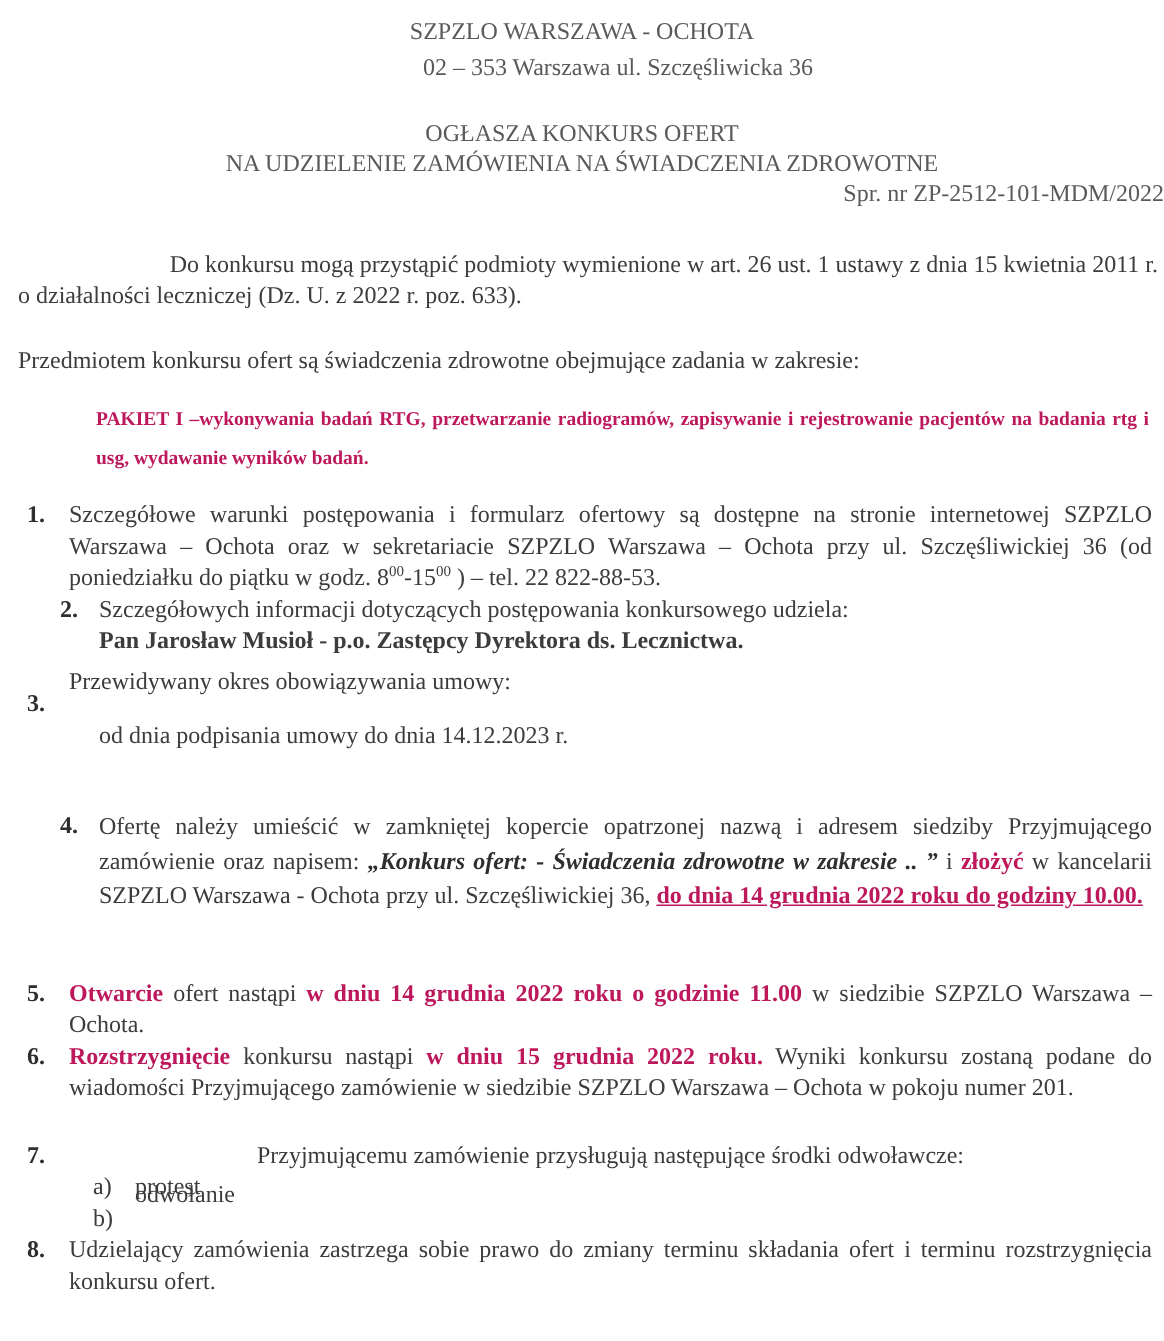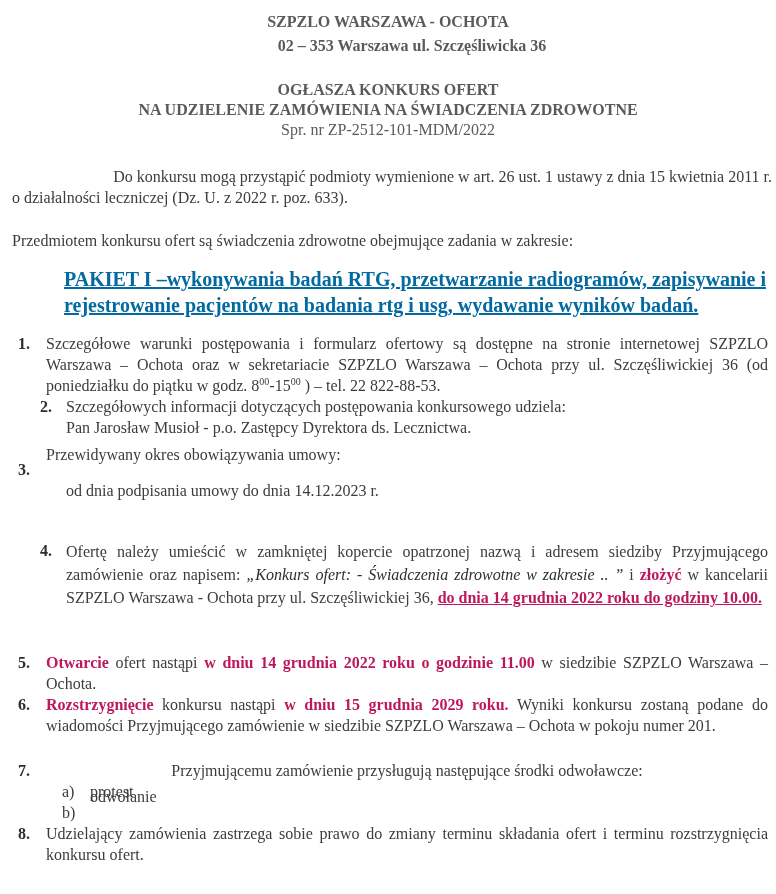--- a/index.html
+++ b/index.html
@@ -2,64 +2,64 @@
 <html><head>
 <meta charset="utf-8">
 <style>
   html, body { margin: 0; padding: 0; background: #ffffff; }
   body {
     width: 776px; height: 894px; overflow: hidden; position: relative;
     font-family: "Liberation Serif", "DejaVu Serif", serif;
     color: #3a3a3a;
   }
   .hdr { position: absolute; left: 0; width: 776px; text-align: center; font-size: 16px; line-height: 20px; color: #5a5a5a; }
-  .hdr.b { font-weight: bold; }
+  .hdr.b { font-weight: normal; }
   .p { position: absolute; font-size: 16px; line-height: 21px; color: #3c3c3c; }
   .just { text-align: justify; text-align-last: left; }
   .num { position: absolute; font-weight: bold; font-size: 16px; line-height: 21px; color: #2e2e2e; }
   .bold { font-weight: bold; color: #be185d; }
-  .bi { font-weight: normal; font-style: italic; color: #2e2e2e; }
+  .bi { font-weight: bold; font-style: italic; color: #2e2e2e; }
   .u { text-decoration: underline; }
-  .pak { position: absolute; left: 64px; width: 702px; font-size: 20px; line-height: 26px; font-weight: bold; color: #0369a1; text-align: justify; text-align-last: left; text-decoration: underline; }
+  .pak { position: absolute; left: 64px; width: 702px; font-size: 13px; line-height: 26px; font-weight: bold; color: #be185d; text-align: justify; text-align-last: left; }
   sup { font-size: 10px; line-height: 0; }
 </style>
 </head>
 <body>
 
 <div class="hdr b" style="top:12px;">SZPZLO WARSZAWA - OCHOTA</div>
 <div class="hdr b" style="top:36px;padding-left:24px;">02 – 353 Warszawa ul. Szczęśliwicka 36</div>
 <div class="hdr b" style="top:80px;">OGŁASZA KONKURS OFERT</div>
 <div class="hdr b" style="top:100px;">NA UDZIELENIE ZAMÓWIENIA NA ŚWIADCZENIA ZDROWOTNE</div>
-<div class="hdr" style="top:120px;">Spr. nr ZP-2512-101-MDM/2022</div>
+<div class="hdr" style="top:120px;text-align:right;">Spr. nr ZP-2512-101-MDM/2022</div>
 
 <div class="p" style="left:12px; top:166px; width:760px;text-align:right;">Do konkursu mogą przystąpić podmioty wymienione w art. 26 ust. 1 ustawy z dnia 15 kwietnia 2011 r.</div>
 <div class="p" style="left:12px; top:187px; width:760px;">o działalności leczniczej (Dz. U. z 2022 r. poz. 633).</div>
 <div class="p" style="left:12px; top:230px; width:760px;">Przedmiotem konkursu ofert są świadczenia zdrowotne obejmujące zadania w zakresie:</div>
 
 <div class="pak" style="top:266px;">PAKIET I –wykonywania badań RTG, przetwarzanie radiogramów, zapisywanie i rejestrowanie pacjentów na badania rtg i usg, wydawanie wyników badań.</div>
 
 <div class="num" style="left:18px; top:333px;">1.</div>
 <div class="p just" style="left:46px; top:333px; width:722px;"><span>Szczegółowe warunki postępowania i formularz ofertowy są dostępne na stronie internetowej SZPZLO Warszawa – Ochota oraz w sekretariacie SZPZLO Warszawa – Ochota przy ul. Szczęśliwickiej 36 (od poniedziałku do piątku w godz. 8</span><sup>00</sup><span>-15</span><sup>00</sup><span> ) – tel. 22 822-88-53.</span></div>
 
 <div class="num" style="left:40px; top:396px;">2.</div>
 <div class="p" style="left:66px; top:396px; width:700px;">Szczegółowych informacji dotyczących postępowania konkursowego udziela:</div>
-<div class="p" style="left:66px; top:417px; width:700px;">Pan Jarosław Musioł - p.o. Zastępcy Dyrektora ds. Lecznictwa.</div>
+<div class="p" style="left:66px; top:417px; width:700px;font-weight:bold;">Pan Jarosław Musioł - p.o. Zastępcy Dyrektora ds. Lecznictwa.</div>
 
 <div class="num" style="left:18px; top:459px;">3.</div>
 <div class="p" style="left:46px; top:444px; width:720px;">Przewidywany okres obowiązywania umowy:</div>
 <div class="p" style="left:66px; top:480px; width:700px;">od dnia podpisania umowy do dnia 14.12.2023 r.</div>
 
 <div class="num" style="left:40px; top:540px;">4.</div>
 <div class="p just" style="left:66px; top:540px; width:702px; line-height:23px;"><span>Ofertę należy umieścić w zamkniętej kopercie opatrzonej nazwą i adresem siedziby Przyjmującego zamówienie oraz napisem: </span><span class="bi">„Konkurs ofert: - Świadczenia zdrowotne w zakresie .. ”</span><span> i </span><span class="bold">złożyć</span><span> w kancelarii SZPZLO Warszawa - Ochota przy ul. Szczęśliwickiej 36, </span><span class="bold u">do dnia 14 grudnia 2022 roku do godziny 10.00.</span></div>
 
 <div class="num" style="left:18px; top:652px;">5.</div>
 <div class="p just" style="left:46px; top:652px; width:722px;"><span class="bold">Otwarcie</span><span> ofert nastąpi </span><span class="bold">w dniu 14 grudnia 2022 roku o godzinie 11.00</span><span> w siedzibie SZPZLO Warszawa – Ochota.</span></div>
 
 <div class="num" style="left:18px; top:694px;">6.</div>
-<div class="p just" style="left:46px; top:694px; width:722px;"><span class="bold">Rozstrzygnięcie</span><span> konkursu nastąpi </span><span class="bold">w dniu  15 grudnia 2029 roku.</span><span> Wyniki konkursu zostaną podane do wiadomości Przyjmującego zamówienie w siedzibie SZPZLO Warszawa – Ochota w pokoju numer 201.</span></div>
+<div class="p just" style="left:46px; top:694px; width:722px;"><span class="bold">Rozstrzygnięcie</span><span> konkursu nastąpi </span><span class="bold">w dniu  15 grudnia 2022 roku.</span><span> Wyniki konkursu zostaną podane do wiadomości Przyjmującego zamówienie w siedzibie SZPZLO Warszawa – Ochota w pokoju numer 201.</span></div>
 
 <div class="num" style="left:18px; top:760px;">7.</div>
 <div class="p" style="left:46px; top:760px; width:722px;text-align:center;">Przyjmującemu zamówienie przysługują następujące środki odwoławcze:</div>
 <div class="p" style="left:62px; top:781px;">a)</div>
 <div class="p" style="left:90px; top:781px;">protest</div>
 <div class="p" style="left:62px; top:802px;">b)</div>
 <div class="p" style="left:90px; top:786px;">odwołanie</div>
 
 <div class="num" style="left:18px; top:823px;">8.</div>
 <div class="p just" style="left:46px; top:823px; width:722px;">Udzielający zamówienia zastrzega sobie prawo do zmiany terminu składania ofert i terminu rozstrzygnięcia konkursu ofert.</div>

